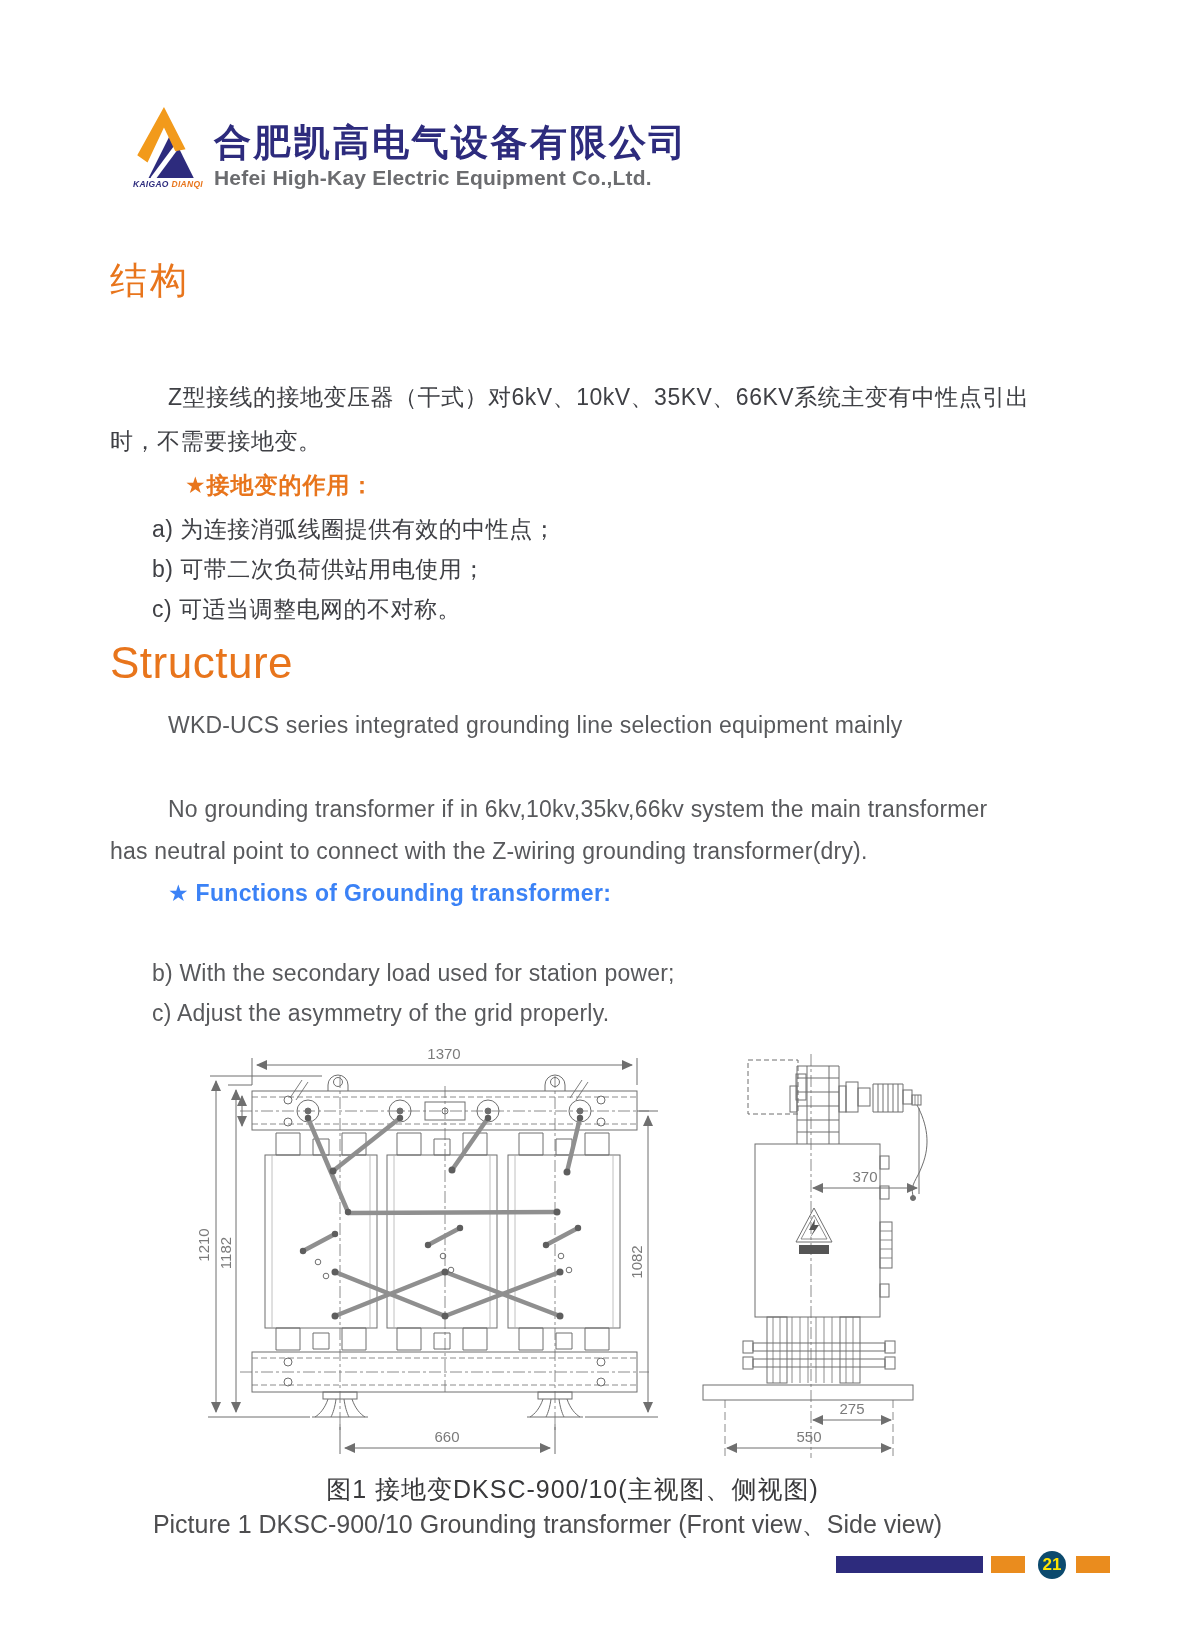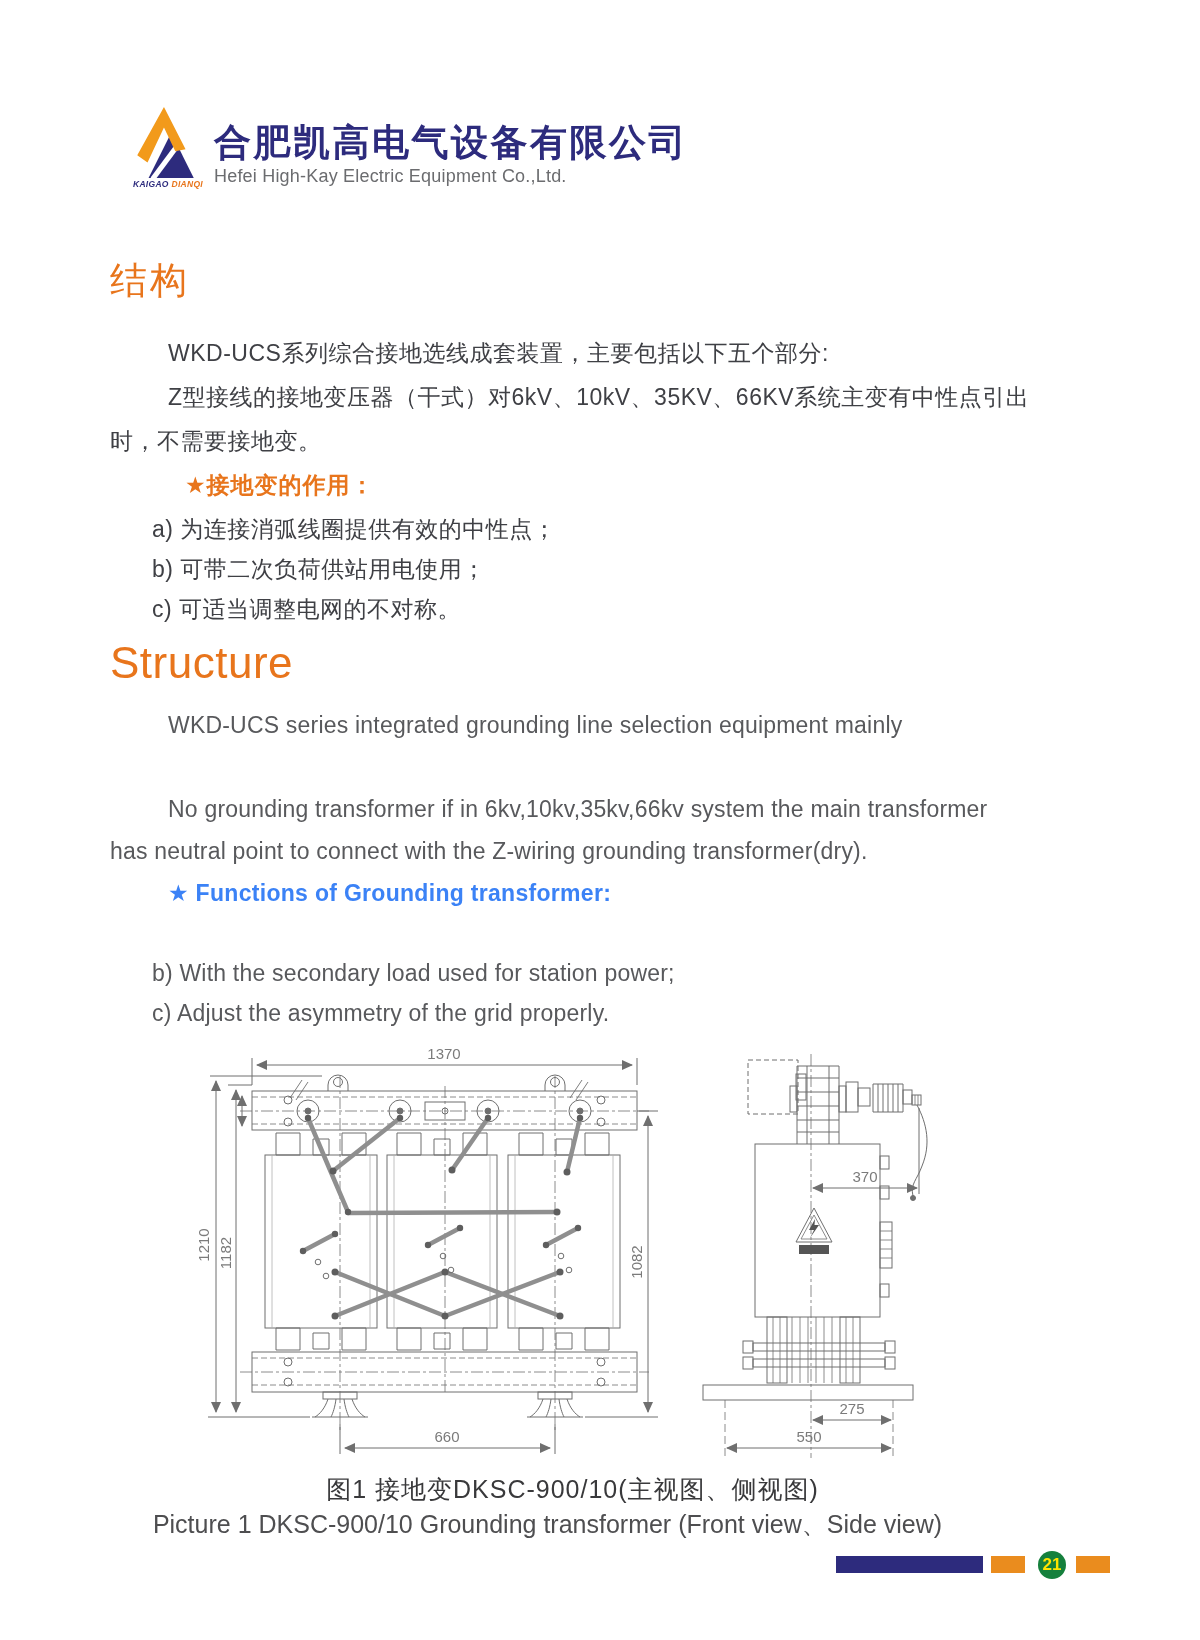--- a/index.html
+++ b/index.html
@@ -2,36 +2,36 @@
 <html><head>
 <meta charset="utf-8">
 <style>
   html,body{margin:0;padding:0;background:#e9e9e9;}
   .page{position:relative;width:1200px;height:1640px;background:#ffffff;margin:0 auto;
         font-family:"Liberation Sans","DejaVu Sans",sans-serif;overflow:hidden;}
   .abs{position:absolute;white-space:nowrap;}
   .navy{color:#2d2b7d;}
   .orange{color:#e8751c;}
   .company-zh{left:214px;top:118px;font-size:37px;font-weight:700;color:#2d2b7d;letter-spacing:2.5px;}
-  .company-en{left:214px;top:166px;font-size:18px;color:#6b6c6f;letter-spacing:.2px;}
+  .company-en{left:214px;top:166px;font-size:21px;color:#6b6c6f;letter-spacing:.2px;font-weight:bold;}
   .logo-sub{left:126px;top:179px;width:84px;font-size:8.5px;font-weight:700;font-style:italic;
             text-align:center;letter-spacing:.3px;}
   .h-cn{left:110px;top:256px;font-size:37px;font-weight:500;color:#e8751c;letter-spacing:3px;}
   .h-en{left:110px;top:638px;font-size:44px;font-weight:400;color:#e8751c;letter-spacing:.5px;}
   .ln-cn{font-size:23px;color:#3f4045;letter-spacing:.5px;}
   .ln-en{font-size:23px;color:#58595c;letter-spacing:.2px;}
   .bullet-cn{font-size:23px;font-weight:600;color:#e8751c;letter-spacing:1px;margin-left:13px;}
   .bullet-en{font-size:23px;font-weight:700;color:#3b82f6;letter-spacing:.3px;}
   .cap-cn{top:1473px;left:0;width:1145px;text-align:center;font-size:25px;font-weight:500;
           color:#39393b;letter-spacing:1px;}
   .cap-en{top:1508px;left:0;width:1095px;text-align:center;font-size:25px;color:#4e4e50;}
   .bar-navy{left:836px;top:1556px;width:147px;height:17px;background:#2d2b7d;}
   .bar-or1{left:991px;top:1556px;width:34px;height:17px;background:#ea8c1e;}
   .bar-or2{left:1076px;top:1556px;width:34px;height:17px;background:#ea8c1e;}
-  .pagenum{left:1038px;top:1551px;width:28px;height:28px;border-radius:50%;background:#15803d;
+  .pagenum{left:1038px;top:1551px;width:28px;height:28px;border-radius:50%;background:#0c4a6e;
            color:#ffe400;font-size:17px;font-weight:700;text-align:center;line-height:28px;}
   svg text{font-family:"Liberation Sans","DejaVu Sans",sans-serif;}
 </style>
 </head>
 <body>
 
 <div class="page">
 
   <svg class="abs" style="left:133px;top:106px" width="64" height="74" viewBox="0 0 62 72" aria-hidden="true">
     <polygon points="37,26 59,70 15,70" fill="#2d2b7d"></polygon>
@@ -39,21 +39,20 @@
     <polygon points="30,1 51,42 41,44 30,21 14,55 4,48" fill="#f29a1b"></polygon>
   </svg>
   <div class="abs logo-sub">
     <span class="navy">KAIGAO</span>
     <span class="orange">DIANQI</span>
   </div>
   <div class="abs company-zh">合肥凯高电气设备有限公司</div>
   <div class="abs company-en">Hefei High-Kay Electric Equipment Co.,Ltd.</div>
 
   <div class="abs h-cn">结构</div>
-  <div class="abs ln-cn" style="left:168px;top:338px">WKD-UCS系列综合接地选线成套装置，主要包括以下五个部分:</div>
   <div class="abs ln-cn" style="left:168px;top:382px">Z型接线的接地变压器（干式）对6kV、10kV、35KV、66KV系统主变有中性点引出</div>
   <div class="abs ln-cn" style="left:110px;top:426px">时，不需要接地变。</div>
   <div class="abs bullet-cn" style="left:172px;top:470px">★接地变的作用：</div>
   <div class="abs ln-cn" style="left:152px;top:514px">a) 为连接消弧线圈提供有效的中性点；</div>
   <div class="abs ln-cn" style="left:152px;top:554px">b) 可带二次负荷供站用电使用；</div>
   <div class="abs ln-cn" style="left:152px;top:594px">c) 可适当调整电网的不对称。</div>
 
   <div class="abs h-en">Structure</div>
   <div class="abs ln-en" style="left:168px;top:712px">WKD-UCS series integrated grounding line selection equipment mainly</div>
   <div class="abs ln-en" style="left:168px;top:796px">No grounding transformer if in 6kv,10kv,35kv,66kv system the main transformer</div>

